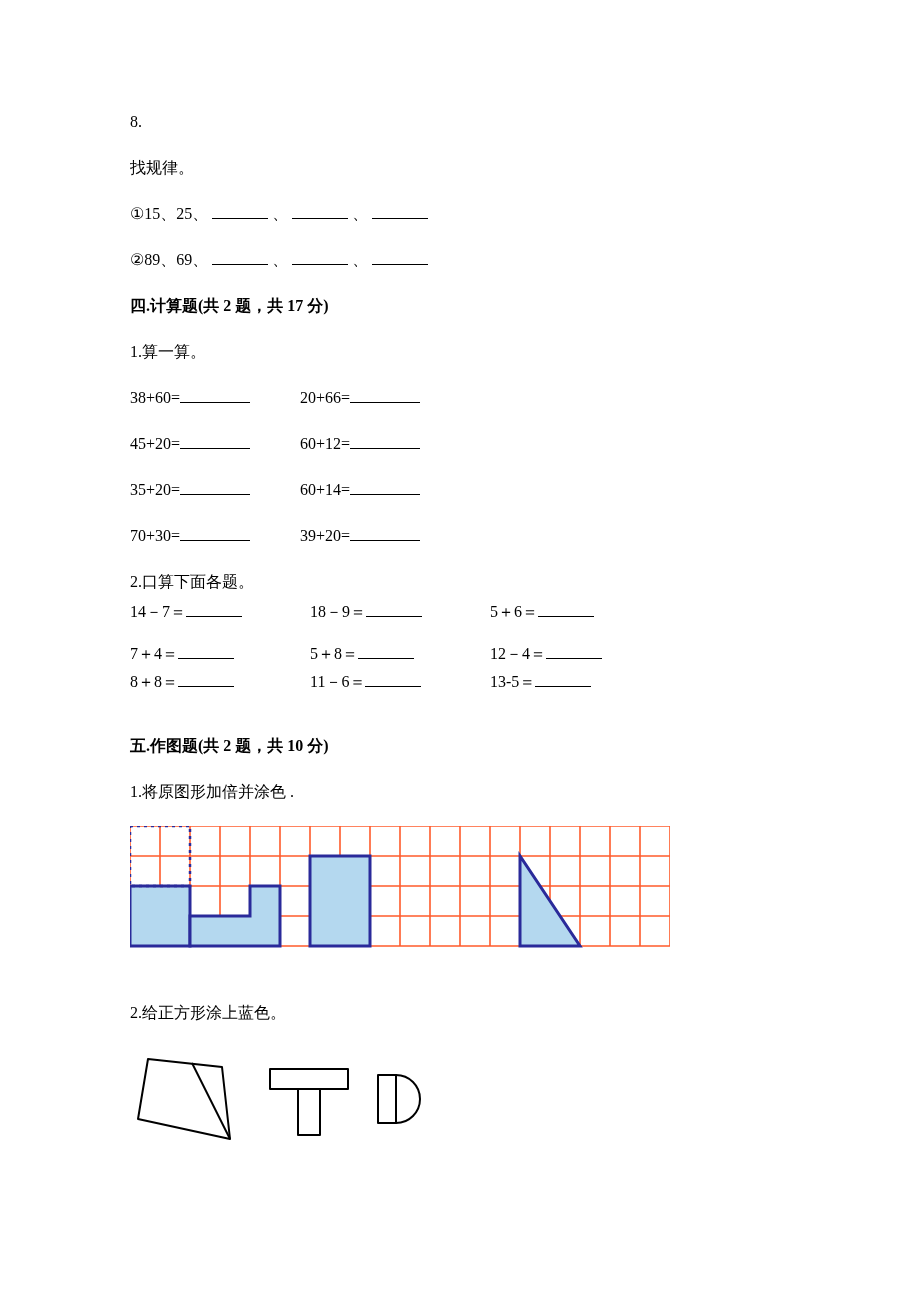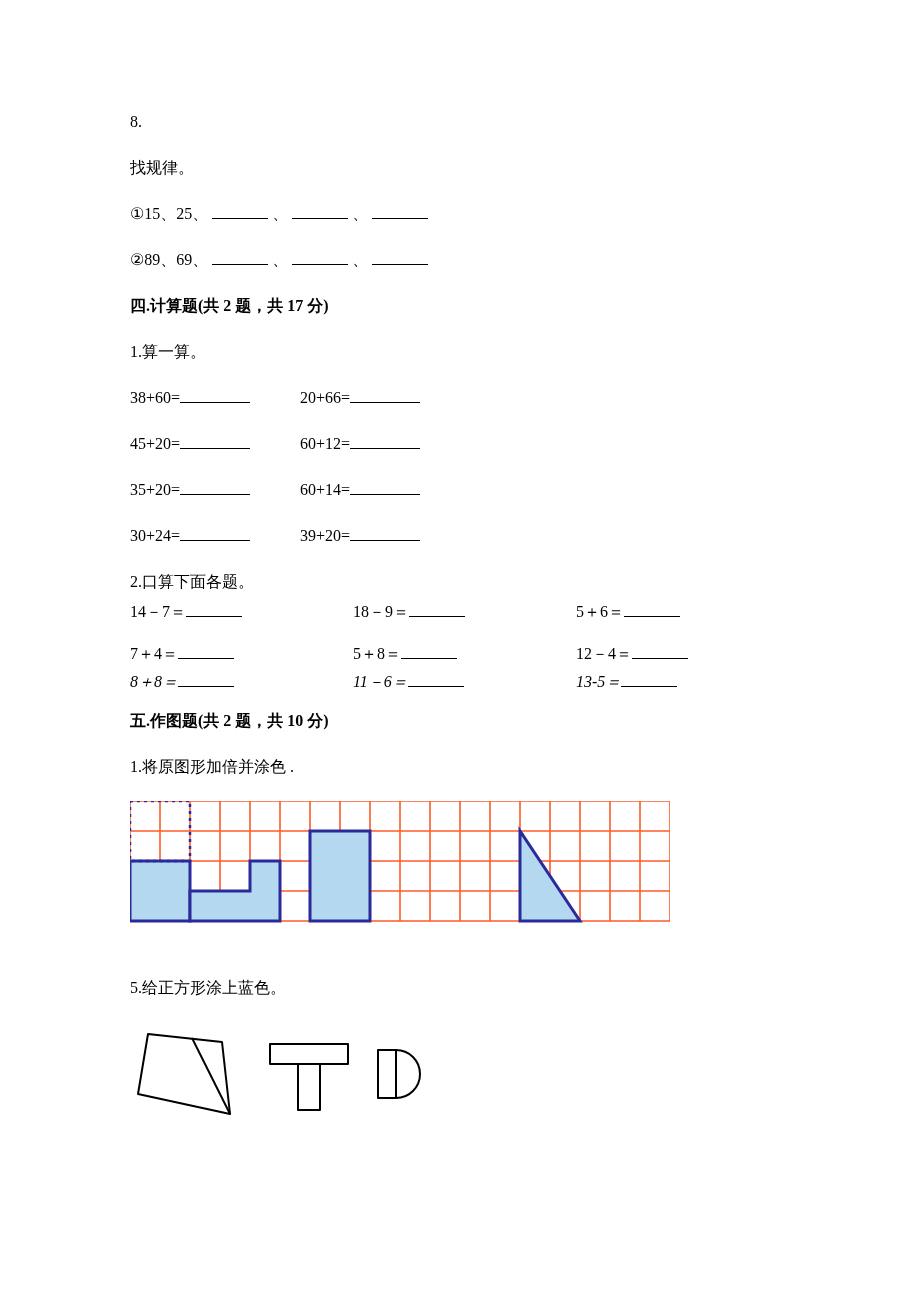--- a/index.html
+++ b/index.html
@@ -25,21 +25,21 @@
     }
     .blank-line-md {
       display: inline-block;
       border-bottom: 1px solid #000;
       width: 70px;
       height: 0.9em;
       vertical-align: baseline;
     }
     .calc-row { display:flex; margin-bottom:22px;align-items:center; }
     .calc-cell { width: 170px; }
-    .mental-row { display:flex; margin-bottom: 4px; gap: 43px; }
+    .mental-row { display:flex; margin-bottom: 4px; }
     .mental-cell { width: 180px; }
     .grid-figure { margin-top: 12px; margin-bottom: 40px; }
     .shapes-figure { margin-top: 20px; }
   </style>
 </head>
 <body>
 
 <div class="line">8.</div>
 <div class="line">找规律。</div>
 <div class="line">
@@ -69,38 +69,38 @@
 </div>
 <div class="calc-row">
   <div class="calc-cell"><span>45+20=</span><span class="blank-line-md"></span></div>
   <div class="calc-cell"><span>60+12=</span><span class="blank-line-md"></span></div>
 </div>
 <div class="calc-row">
   <div class="calc-cell"><span>35+20=</span><span class="blank-line-md"></span></div>
   <div class="calc-cell"><span>60+14=</span><span class="blank-line-md"></span></div>
 </div>
 <div class="calc-row">
-  <div class="calc-cell"><span>30+24=</span><span class="blank-line-md"></span></div>
+  <div class="calc-cell"><span>70+30=</span><span class="blank-line-md"></span></div>
   <div class="calc-cell"><span>39+20=</span><span class="blank-line-md"></span></div>
 </div>
 
 <div class="tight">2.口算下面各题。</div>
 
 <div class="mental-row">
   <div class="mental-cell"><span>14－7＝</span><span class="blank-line-sm"></span></div>
   <div class="mental-cell"><span>18－9＝</span><span class="blank-line-sm"></span></div>
   <div class="mental-cell"><span>5＋6＝</span><span class="blank-line-sm"></span></div>
 </div>
 <div style="height:14px"></div>
 <div class="mental-row">
   <div class="mental-cell"><span>7＋4＝</span><span class="blank-line-sm"></span></div>
   <div class="mental-cell"><span>5＋8＝</span><span class="blank-line-sm"></span></div>
   <div class="mental-cell"><span>12－4＝</span><span class="blank-line-sm"></span></div>
 </div>
-<div class="mental-row" style="margin-bottom:15px;font-style:italic;">
+<div class="mental-row" style="margin-bottom:40px;">
   <div class="mental-cell"><span>8＋8＝</span><span class="blank-line-sm"></span></div>
   <div class="mental-cell"><span>11－6＝</span><span class="blank-line-sm"></span></div>
   <div class="mental-cell"><span>13-5＝</span><span class="blank-line-sm"></span></div>
 </div>
 
 <div class="section-title">五.作图题(共 2 题，共 10 分)</div>
 
 <div class="line">1.将原图形加倍并涂色 .</div>
 
 <div class="grid-figure">
@@ -143,21 +143,21 @@
 
       <rect x="180" y="30" width="60" height="90"></rect>
 
       <polygon points="390,30 390,120 450,120"></polygon>
     </g>
 
     <rect x="0" y="0" width="60" height="60" fill="none" stroke="#2a2a9a" stroke-width="2.5" stroke-dasharray="3,4"></rect>
   </svg>
 </div>
 
-<div class="line">5.给正方形涂上蓝色。</div>
+<div class="line">2.给正方形涂上蓝色。</div>
 
 <div class="shapes-figure">
   <svg width="320" height="110" viewBox="0 0 320 110">
     <g fill="none" stroke="#000" stroke-width="2" stroke-linejoin="round">
 
       <polygon points="18,12 92,20 100,92 8,72"></polygon>
       <line x1="62" y1="16" x2="100" y2="92"></line>
 
       <rect x="140" y="22" width="78" height="20"></rect>
       <rect x="168" y="42" width="22" height="46"></rect>

